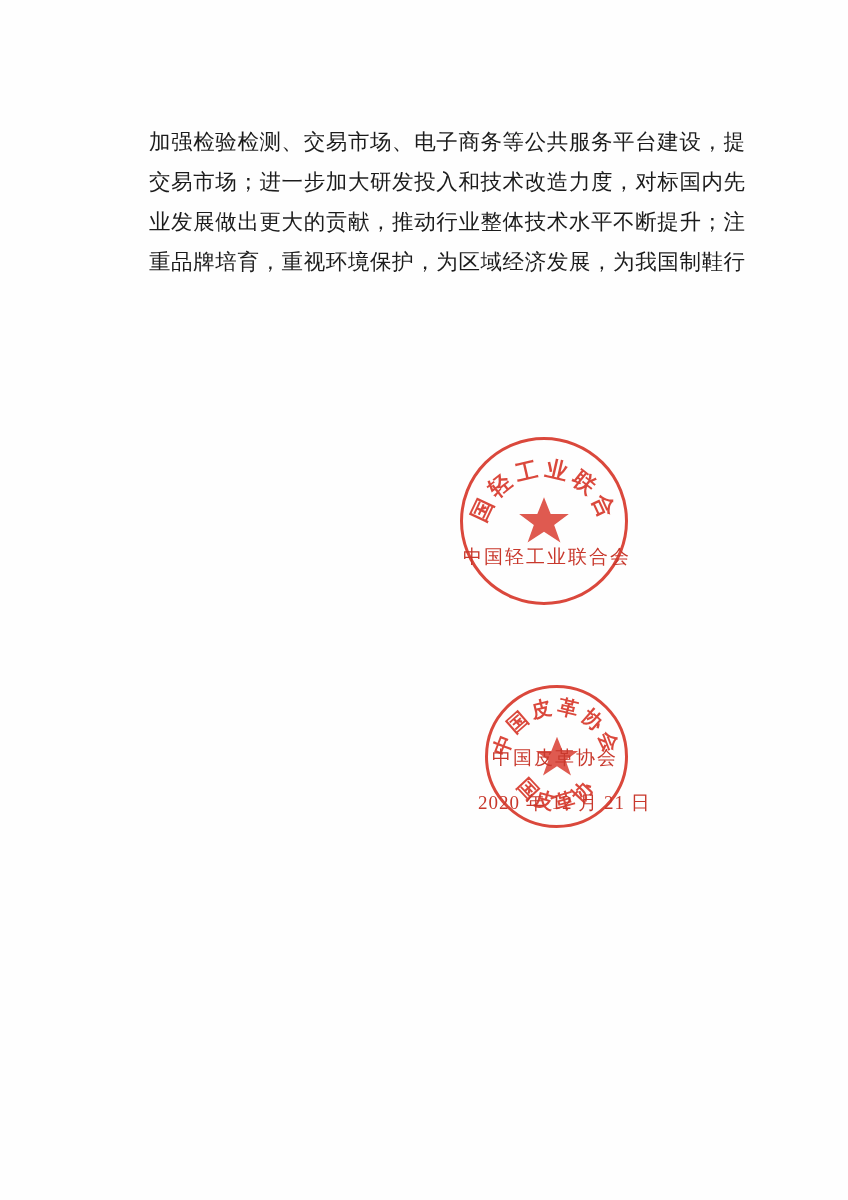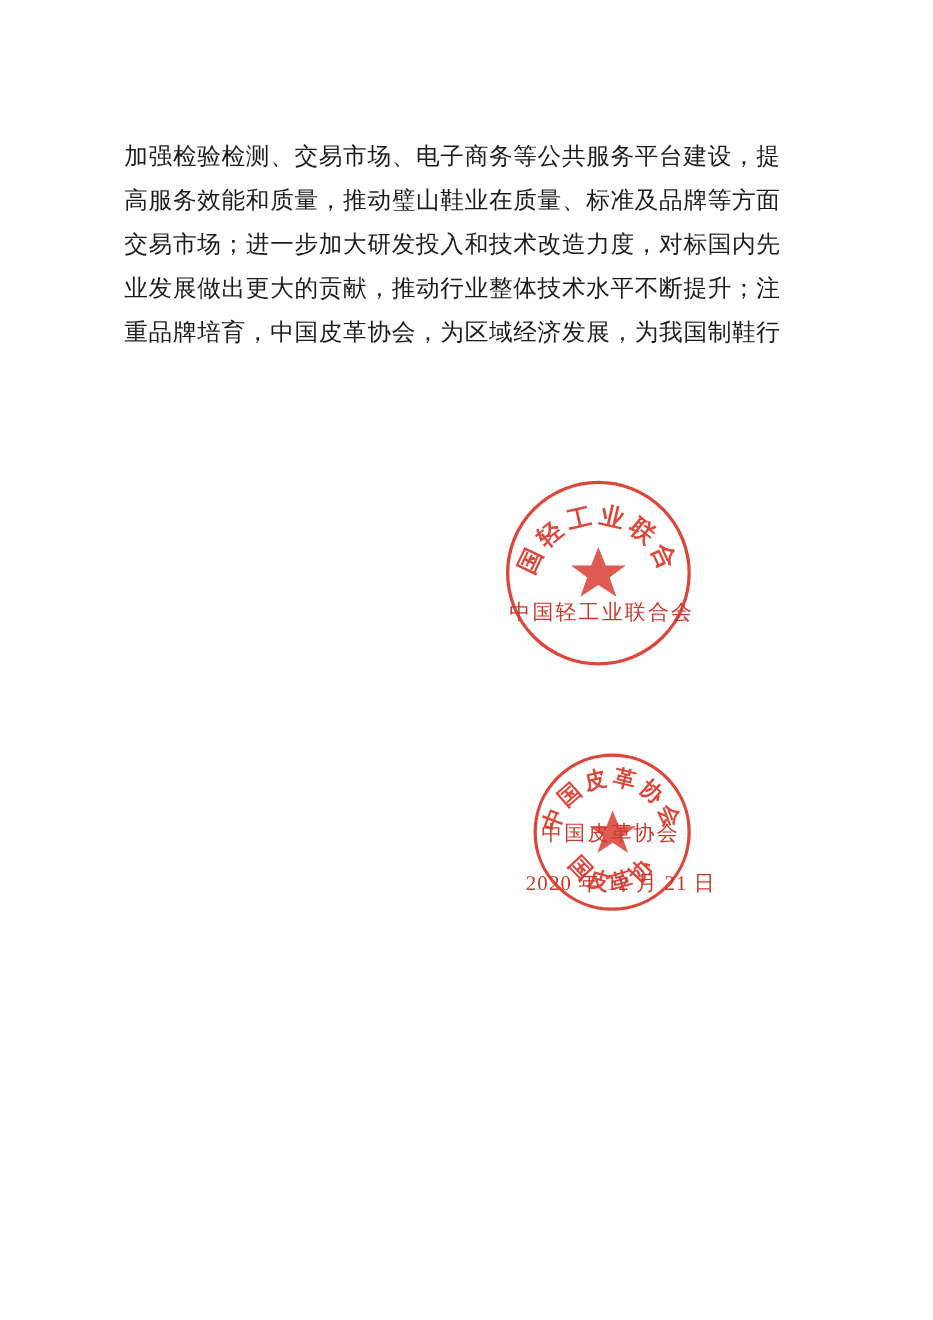--- a/index.html
+++ b/index.html
@@ -31,20 +31,21 @@
   .doc-line {
     font-family: "Liberation Serif", serif;
     font-size: 21.5px;
     line-height: 40px;
     color: #1b1b1b;
     letter-spacing: 0.6px;
     white-space: pre;
   }
   .doc-line.justify {
     text-align: justify;
+    margin-left: 36px;
   }
 
   
   .stamp {
     position: absolute;
     border-radius: 50%;
     box-sizing: border-box;
     color: #d83b2e;
   }
   .stamp-outer {
@@ -116,24 +117,23 @@
     letter-spacing: 1px;
   }
 </style>
 </head>
 <body>
 
 <div class="page">
 
   <div class="doc-body">
     <div class="doc-line justify">加强检验检测、交易市场、电子商务等公共服务平台建设，提</div>
-    <div class="doc-line justify">高服务效能和质量，推动璧山鞋业在质量、标准及品牌等方面</div>
     <div class="doc-line justify">交易市场；进一步加大研发投入和技术改造力度，对标国内先</div>
     <div class="doc-line justify">业发展做出更大的贡献，推动行业整体技术水平不断提升；注</div>
-    <div class="doc-line justify">重品牌培育，中国皮革协会，为区域经济发展，为我国制鞋行</div>
+    <div class="doc-line justify">重品牌培育，重视环境保护，为区域经济发展，为我国制鞋行</div>
   </div>
 
   <div class="stamp stamp-outer stamp-1">
     <svg class="arc-text arc-1" viewBox="0 0 168 168">
       <defs>
         <path id="arcPath1" d="M 22,100 A 62,62 0 1 1 146,100" fill="none"></path>
       </defs>
       <text>
         <textPath href="#arcPath1" startOffset="50%" text-anchor="middle">中国轻工业联合会</textPath>
       </text>

